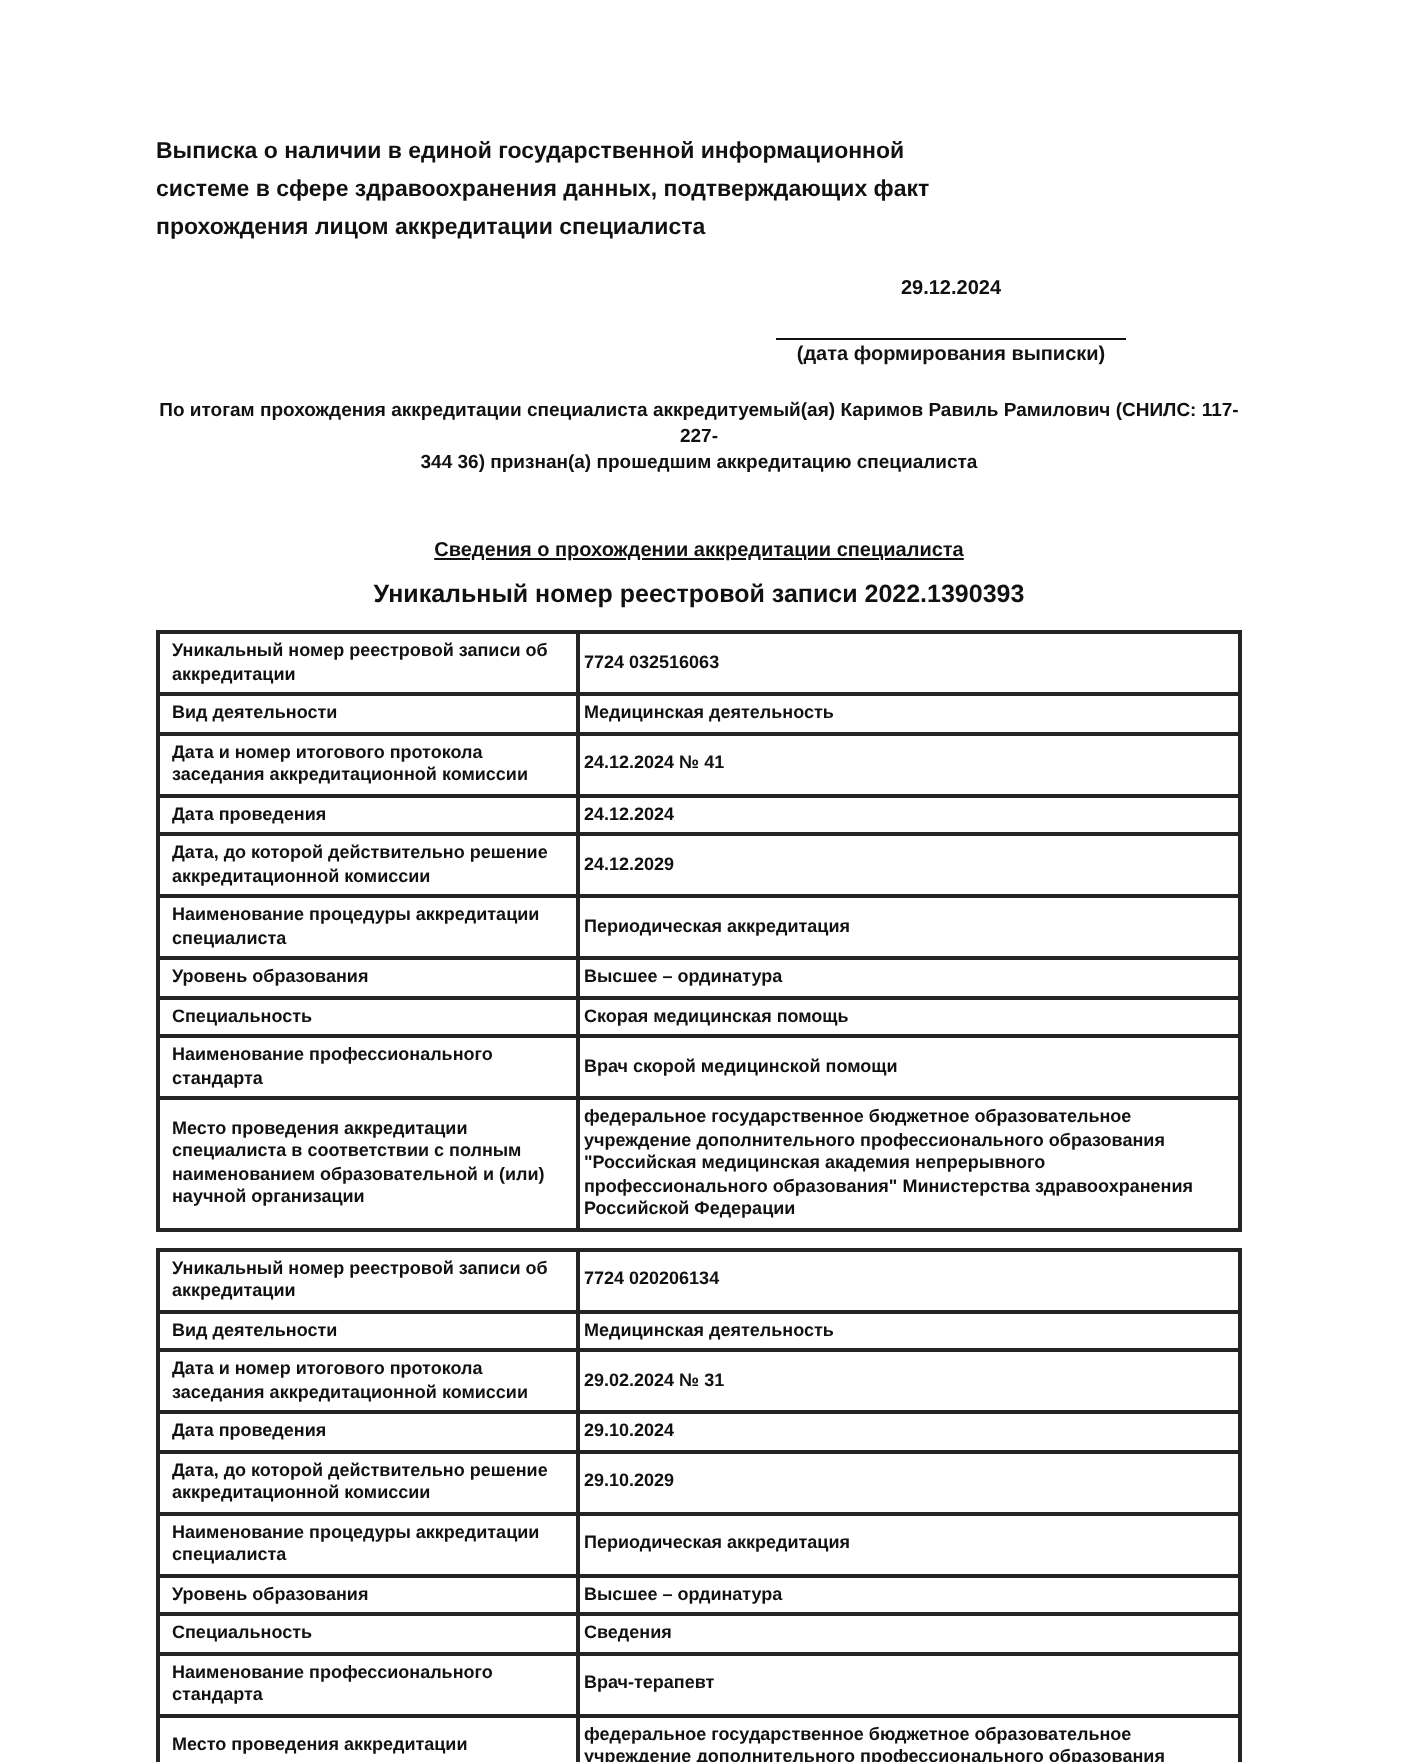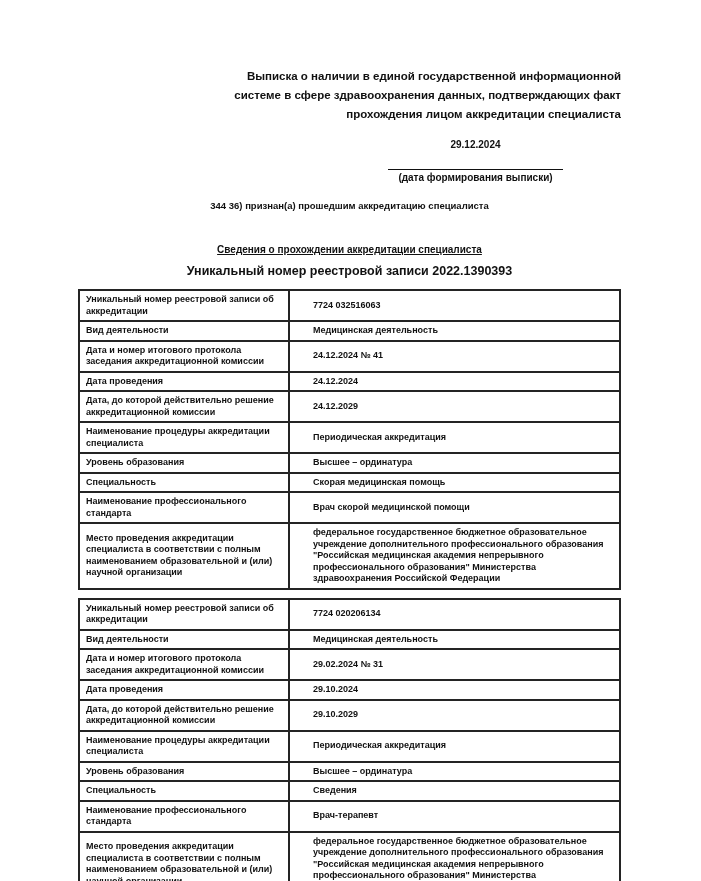--- a/index.html
+++ b/index.html
@@ -16,21 +16,21 @@
     color: #111111;
     font-family: "Liberation Sans", "DejaVu Sans", sans-serif;
     font-weight: bold;
     padding: 67px 80px 0 78px;
     overflow: hidden;
   }
   .doc-title {
     margin: 0 0 15px 0;
     font-size: 11.5px;
     line-height: 19px;
-    text-align: right;
+    text-align: left;
   }
   .date-block {
     width: 175px;
     margin: 0 58px 15px auto;
     text-align: center;
   }
   .date-value {
     font-size: 10px;
     line-height: 12px;
     padding-bottom: 18px;
@@ -71,39 +71,40 @@
   }
   col.c-label { width: 210px; }
   td {
     border: 2px solid #242424;
     font-size: 9px;
     line-height: 11.5px;
     vertical-align: middle;
     padding: 3px 4px 3px 6px;
     word-wrap: break-word;
   }
-  td.value { padding-left: 23px; }
+  td.value { padding-left: 2px; }
 </style>
 </head>
 <body>
 
 <div class="page">
 
   <h1 class="doc-title">
     <div>Выписка о наличии в единой государственной информационной</div>
     <div>системе в сфере здравоохранения данных, подтверждающих факт</div>
     <div>прохождения лицом аккредитации специалиста</div>
   </h1>
 
   <div class="date-block">
     <div class="date-value">29.12.2024</div>
     <div class="date-caption">(дата формирования выписки)</div>
   </div>
 
   <p class="summary">
+    <span style="display:block">По итогам прохождения аккредитации специалиста аккредитуемый(ая) Каримов Равиль Рамилович (СНИЛС: 117-227-</span>
     <span style="display:block">344 36) признан(а) прошедшим аккредитацию специалиста</span>
   </p>
 
   <div class="section-heading">Сведения о прохождении аккредитации специалиста</div>
 
   <div class="registry-heading">Уникальный номер реестровой записи 2022.1390393</div>
 
   <table class="record">
     <colgroup>
         <col class="c-label">

